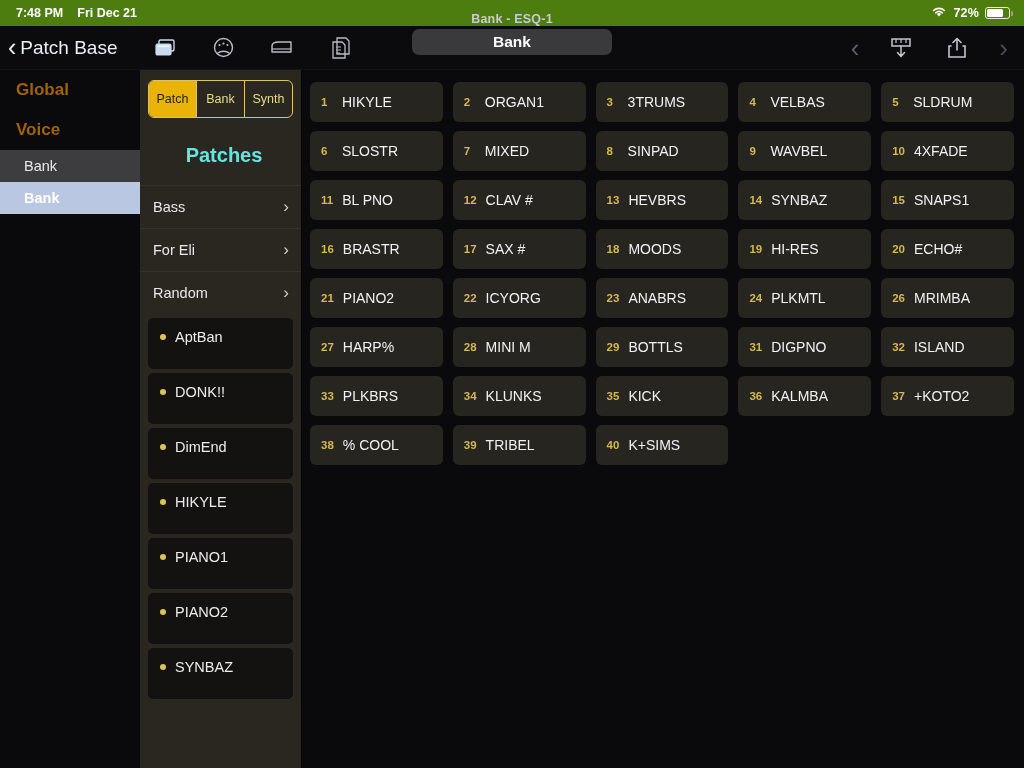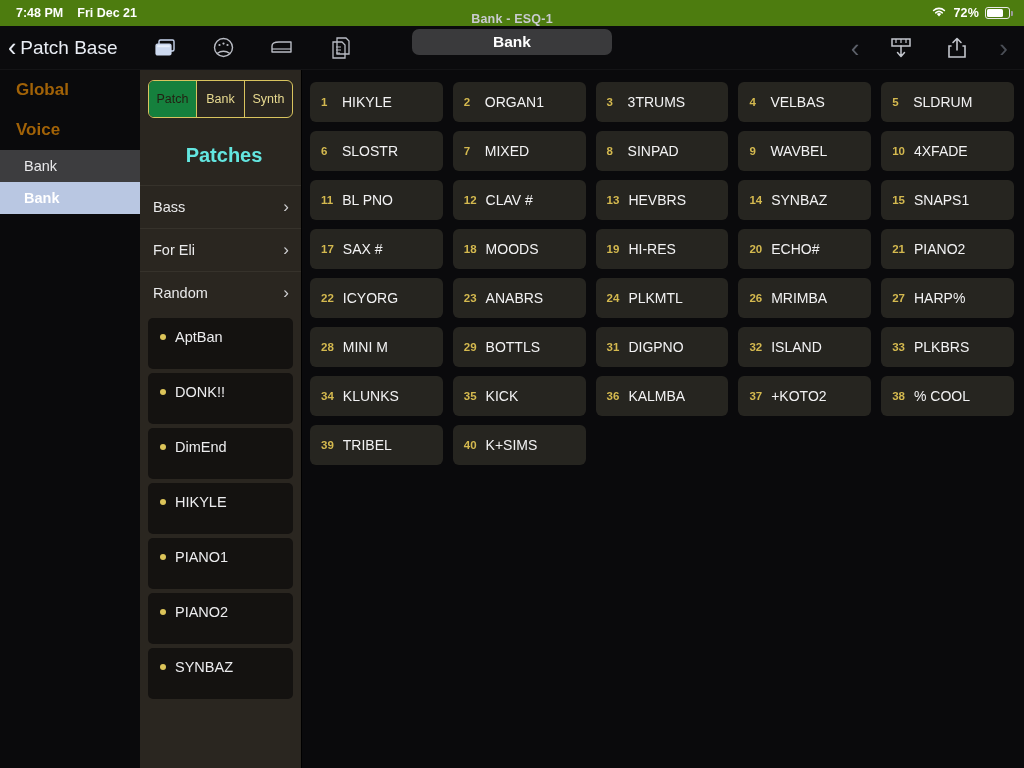--- a/index.html
+++ b/index.html
@@ -97,21 +97,21 @@
   .seg-control {
     margin: 10px 8px 0 8px; height: 38px;
     display: flex; border: 1px solid #d9c45e; border-radius: 6px; overflow: hidden;
   }
   .seg {
     flex: 1; display: flex; align-items: center; justify-content: center;
     font-size: 12.5px; color: #e7d98f; cursor: pointer;
     border-right: 1px solid #d9c45e;
   }
   .seg:last-child { border-right: none; }
-  .seg.active { background: #15803d; color: #231f12; font-weight: normal; }
+  .seg.active { background: #eab308; color: #231f12; font-weight: normal; }
 
   .patches-title {
     text-align: center; color: #63e6e0; font-size: 20px; font-weight: bold;
     padding: 26px 18px 18px 0;
     margin-left: 25px;
   }
   .plist { padding: 0 0 6px 0; }
   .folder-row {
     display: flex; align-items: center; justify-content: space-between;
     padding: 11px 12px 11px 13px; color: #e9e9ea; font-size: 14.5px;
@@ -343,20 +343,24 @@
           </div>
           <div class="cell">
             <span class="num">14</span>
             <span class="nm">SYNBAZ</span>
           </div>
           <div class="cell">
             <span class="num">15</span>
             <span class="nm">SNAPS1</span>
           </div>
           <div class="cell">
+            <span class="num">16</span>
+            <span class="nm">BRASTR</span>
+          </div>
+          <div class="cell">
             <span class="num">17</span>
             <span class="nm">SAX #</span>
           </div>
           <div class="cell">
             <span class="num">18</span>
             <span class="nm">MOODS</span>
           </div>
           <div class="cell">
             <span class="num">19</span>
             <span class="nm">HI-RES</span>

